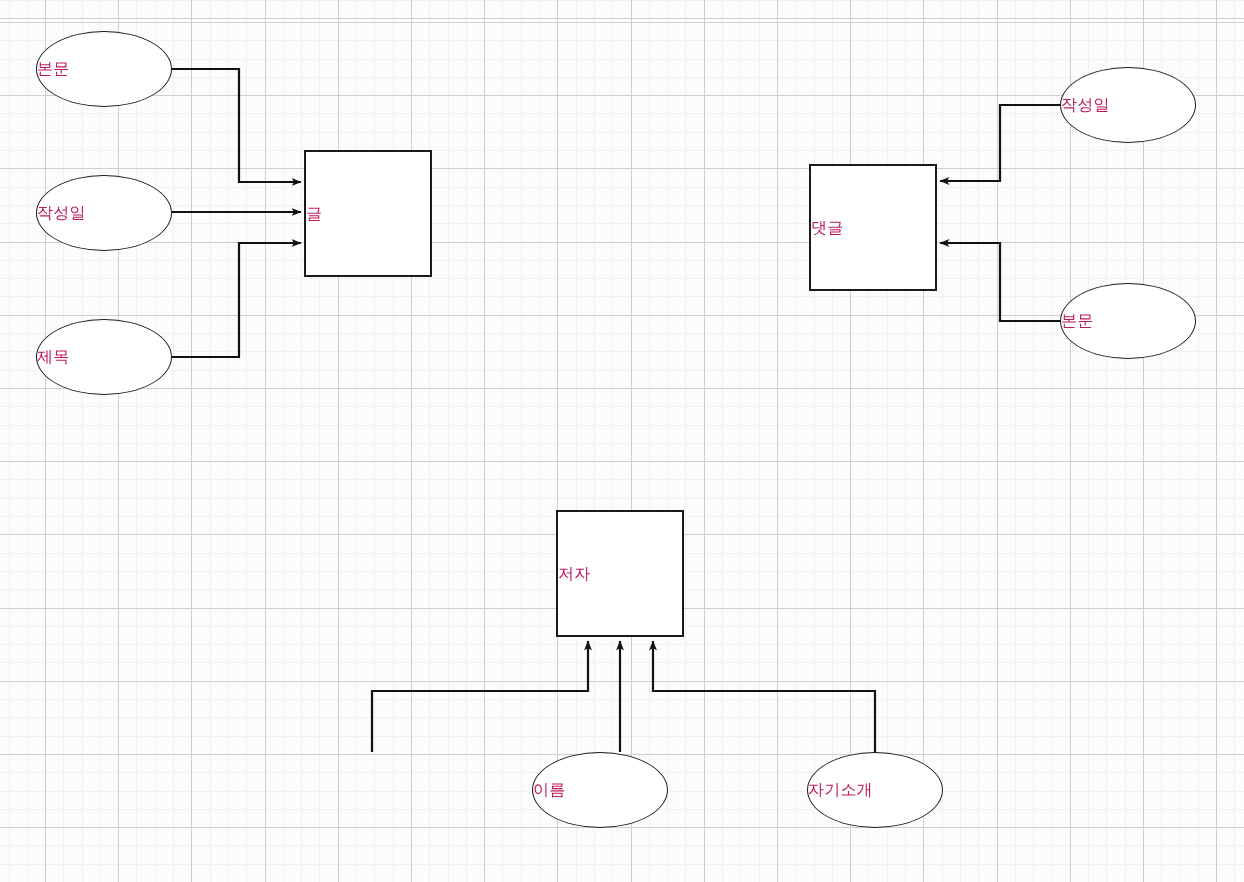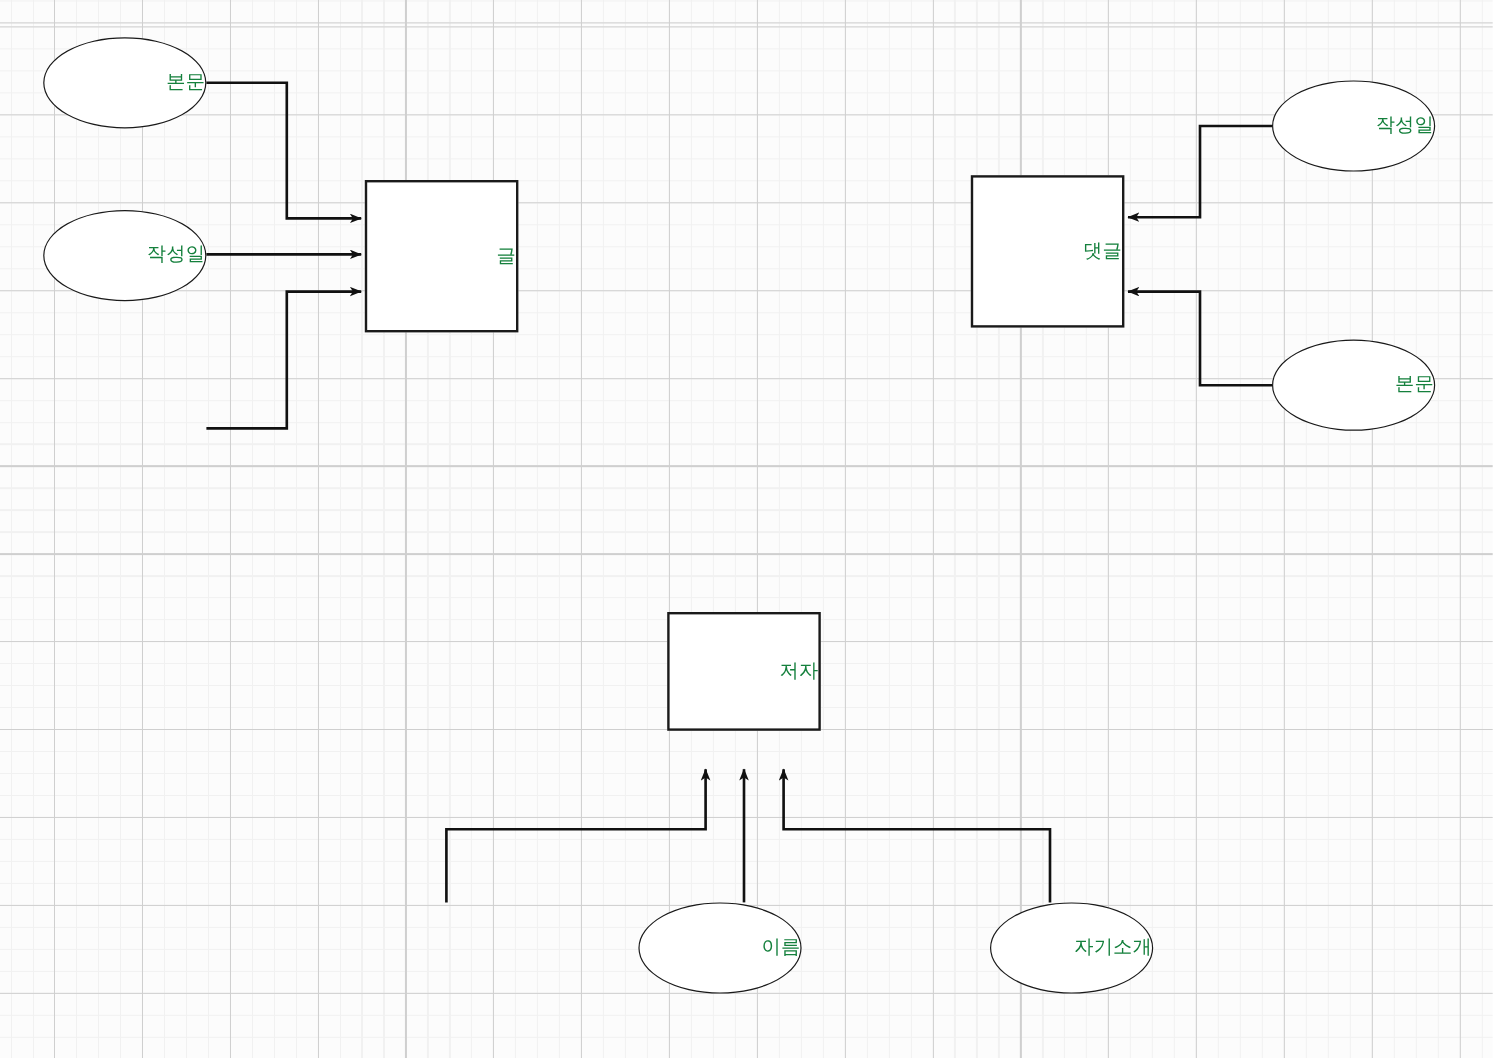--- a/index.html
+++ b/index.html
@@ -32,24 +32,24 @@
     top: 0;
     width: 1244px;
     height: 882px;
     pointer-events: none;
   }
   .node {
     position: absolute;
     box-sizing: border-box;
     display: flex;
     align-items: center;
-    justify-content: flex-end;
+    justify-content: flex-start;
     background: #ffffff;
     border: 2px solid #1a1a1a;
-    color: #15803d;
+    color: #be185d;
     font-size: 16px;
     line-height: 1.2;
     letter-spacing: 0.2px;
     white-space: nowrap;
   }
   .entity {
     border-radius: 0;
   }
   .attribute {
     border-radius: 50%;
@@ -97,39 +97,42 @@
   </div>
 
   <div class="node attribute" style="left:36px; top:31px; width:136px; height:76px;">
     <span class="lbl">본문</span>
   </div>
 
   <div class="node attribute" style="left:36px; top:175px; width:136px; height:76px;">
     <span class="lbl">작성일</span>
   </div>
 
+  <div class="node attribute" style="left:36px; top:319px; width:136px; height:76px;">
+    <span class="lbl">제목</span>
+  </div>
 
-  <div class="node entity" style="left:809px; top:146px; width:128px; height:127px;">
+  <div class="node entity" style="left:809px; top:164px; width:128px; height:127px;">
     <span class="lbl">댓글</span>
   </div>
 
   <div class="node attribute" style="left:1060px; top:67px; width:136px; height:76px;">
     <span class="lbl">작성일</span>
   </div>
 
   <div class="node attribute" style="left:1060px; top:283px; width:136px; height:76px;">
     <span class="lbl">본문</span>
   </div>
 
-  <div class="node entity" style="left:556px; top:510px; width:128px; height:99px;">
+  <div class="node entity" style="left:556px; top:510px; width:128px; height:127px;">
     <span class="lbl">저자</span>
   </div>
 
 
   <div class="node attribute" style="left:532px; top:752px; width:136px; height:76px;">
     <span class="lbl">이름</span>
   </div>
 
-  <div class="node attribute" style="left:825px; top:752px; width:136px; height:76px;">
+  <div class="node attribute" style="left:807px; top:752px; width:136px; height:76px;">
     <span class="lbl">자기소개</span>
   </div>
 
 </div>
 
 </body></html>

